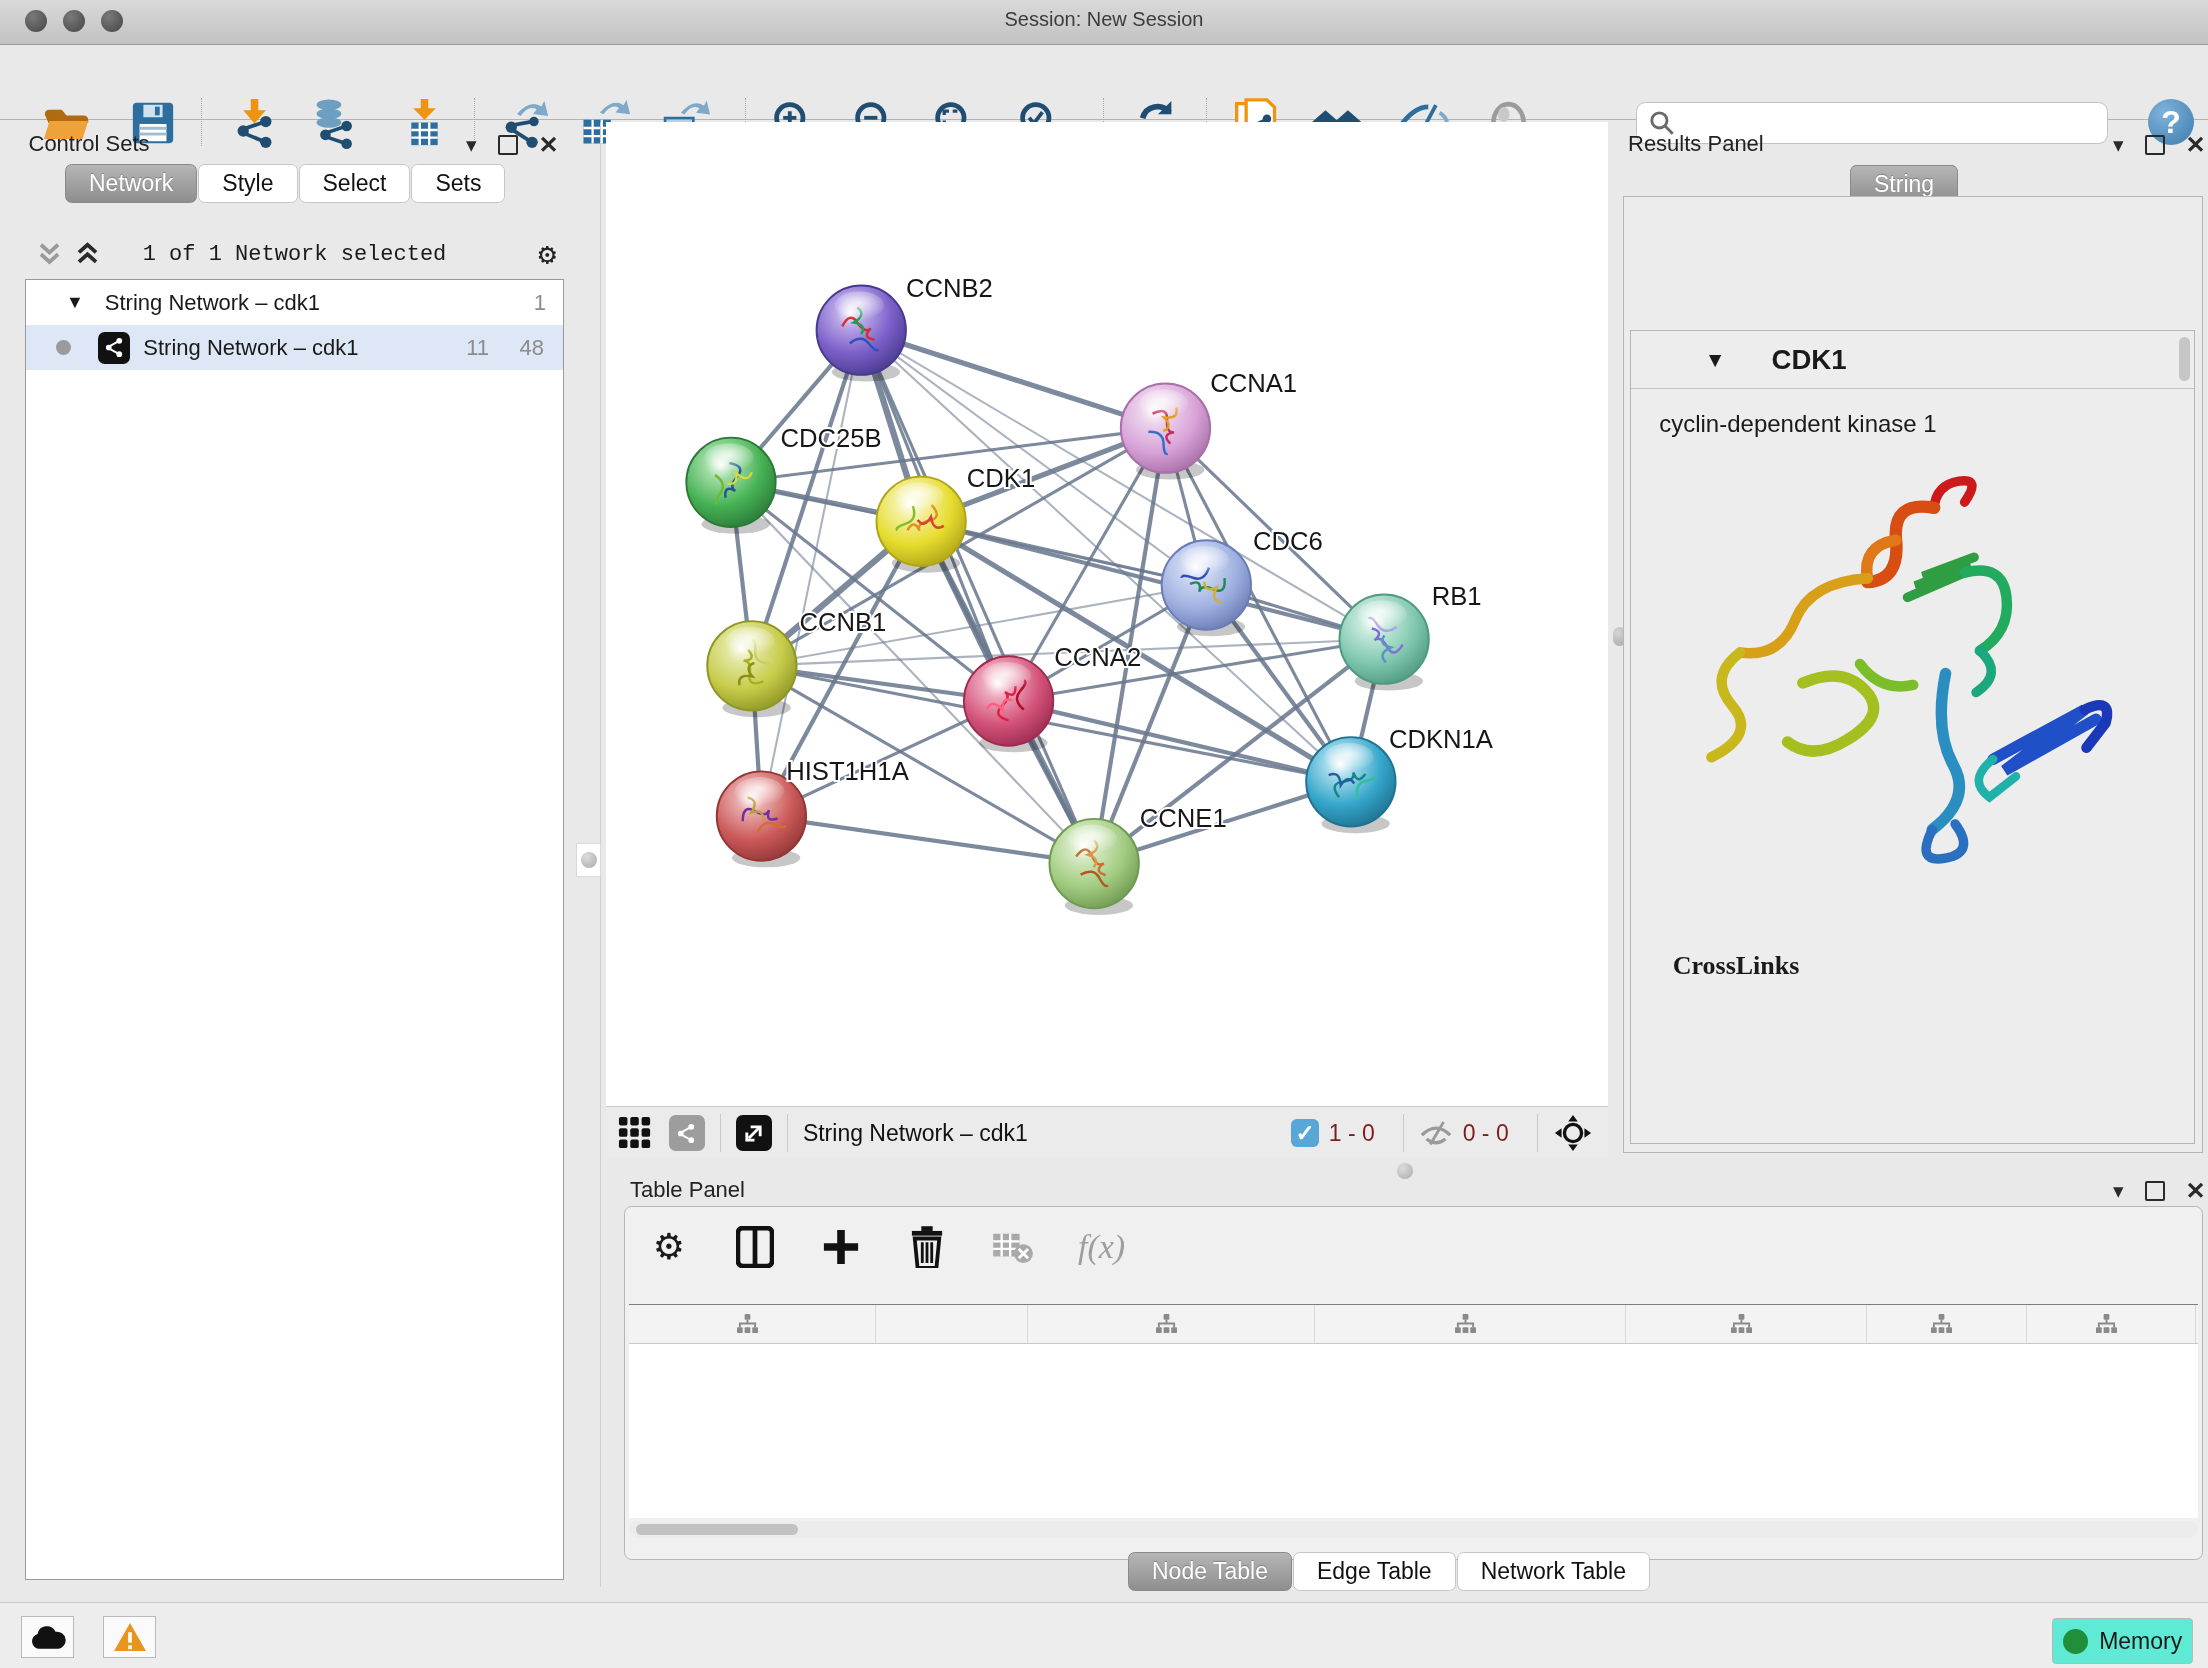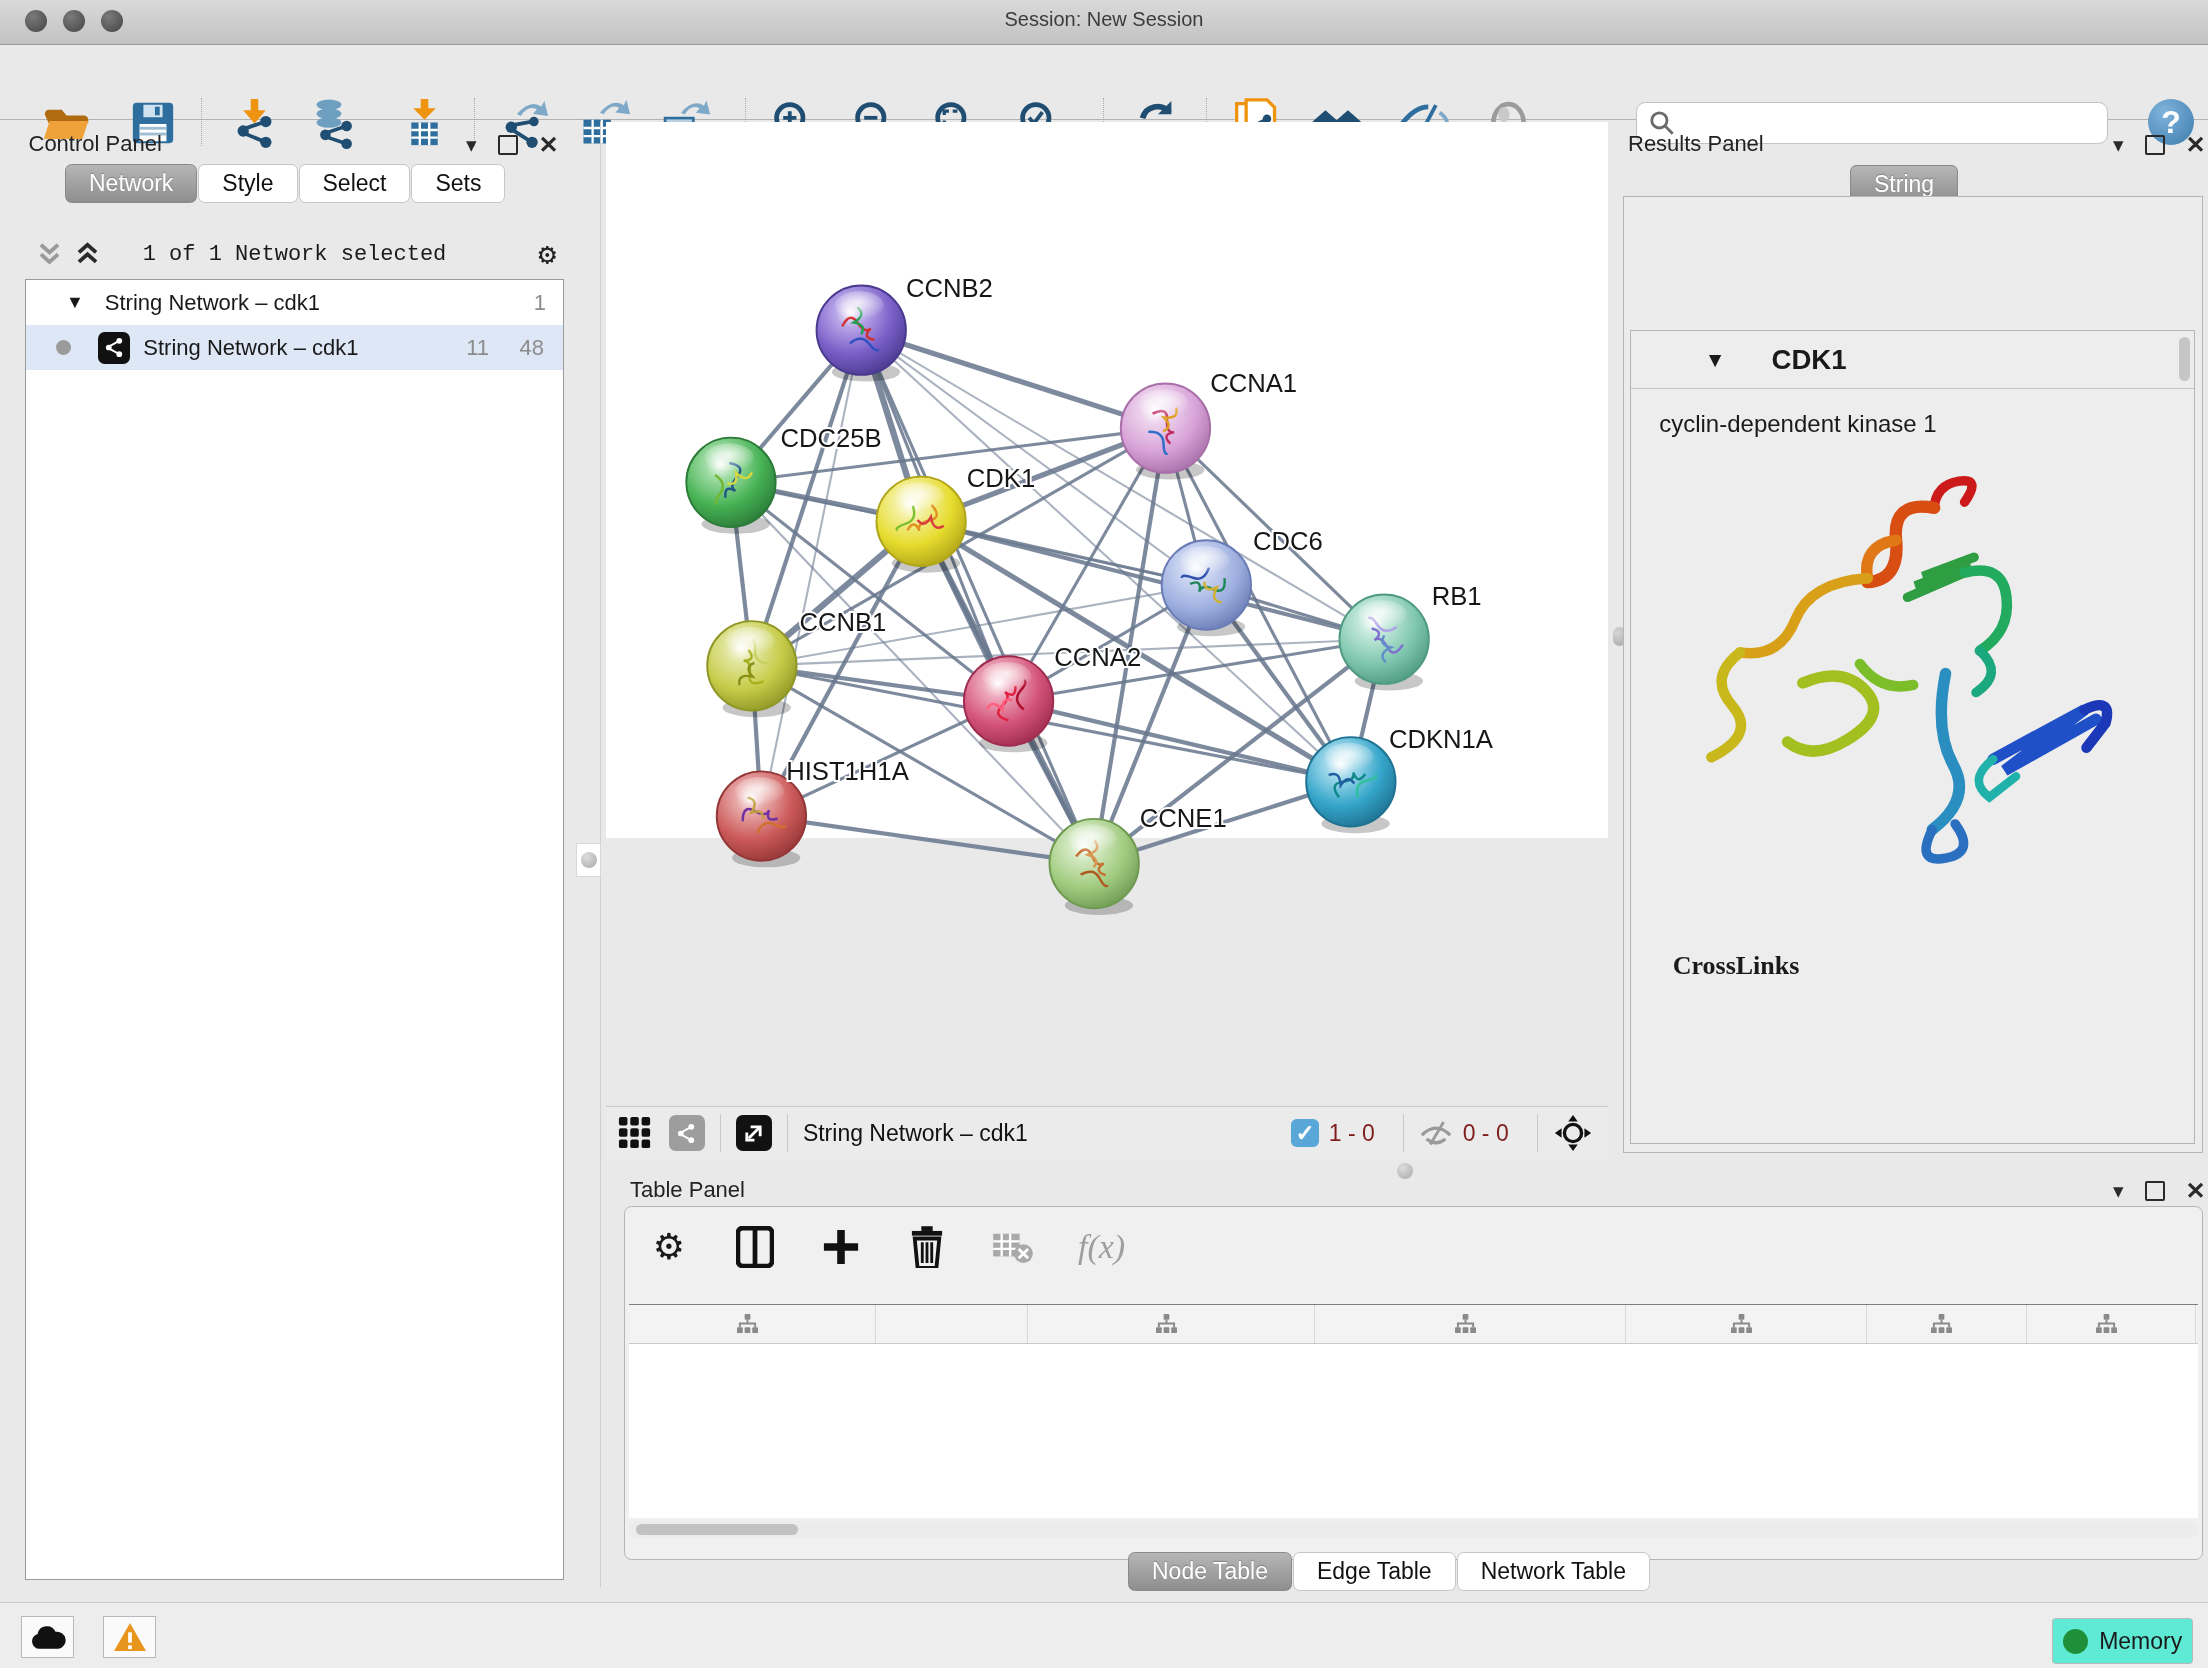--- a/index.html
+++ b/index.html
@@ -44,21 +44,21 @@
   .trow .cnt{position:absolute;color:#8c8c8c;}
   .trow.child{background:#dde7f6;}
   .dot{width:15px;height:15px;border-radius:50%;background:#9b9b9b;}
   .stricon{width:32px;height:32px;border-radius:6.7px;background:#111;display:flex;align-items:center;justify-content:center;}
   
   .vline{position:absolute;width:1px;background:#cfcfcf;}
   .handlebox{position:absolute;background:#fff;border:1px solid #d8d8d8;display:flex;align-items:center;justify-content:center;}
   .handledot{width:16px;height:16px;border-radius:50%;background:radial-gradient(circle at 35% 30%,#ddd,#a9a9a9);}
   .handlepill{width:13.3px;height:19px;border-radius:6.7px;background:radial-gradient(circle at 35% 30%,#d5d5d5,#a9a9a9);}
   
-  .netcanvas{position:absolute;left:606px;top:122px;width:1002px;height:716px;background:#fff;text-align:center;}
+  .netcanvas{position:absolute;left:606px;top:122px;width:1002px;height:984px;background:#fff;text-align:center;}
   .netstatus{position:absolute;left:606px;top:1106px;width:1002px;height:52px;background:#ebebeb;
     border-top:1px solid #c9c9c9;display:flex;align-items:center;font-size:23px;}
   .ns-sep{width:0;height:38px;border-left:1px solid #c9c9c9;margin:0 15px;}
   .ns-title{color:#111;}
   .ns-gray{color:#7f1d1d;}
   .blackpad{width:36px;height:36px;border-radius:6.7px;background:#111;display:flex;align-items:center;justify-content:center;}
   .graypad{width:36px;height:36px;border-radius:6.7px;background:#9d9d9d;display:flex;align-items:center;justify-content:center;}
   .bluecheck{width:28.5px;height:28.5px;border-radius:5.7px;background:#58a7d7;color:#fff;font-size:23px;font-weight:bold;
     display:flex;align-items:center;justify-content:center;}
   
@@ -281,21 +281,21 @@
           <path d="M18 18l8 8" stroke="#6a6a6a" stroke-width="3"></path>
         </svg>
       <input type="text" placeholder="" style="">
     </div>
     <span class="helpbtn">
         <span>?</span>
       </span>
   </div>
 
   <div>
-    <div class="phead" style="left:28.5px;top:131px;">Control Panel</div>
+    <div class="phead" style="left:28.5px;top:131px;">Control Sets</div>
     <div class="picons" style="left:466px;top:131px;">
       <span class="pi-collapse">▾</span>
       <span class="pi-float"></span>
       <span class="pi-close">✕</span>
     </div>
     <div class="ctrl-tabs" id="ctrl-tabs">
         <span class="tab sel">Network</span>
         <span class="tab">Style</span>
         <span class="tab">Select</span>
         <span class="tab">Sets</span>

